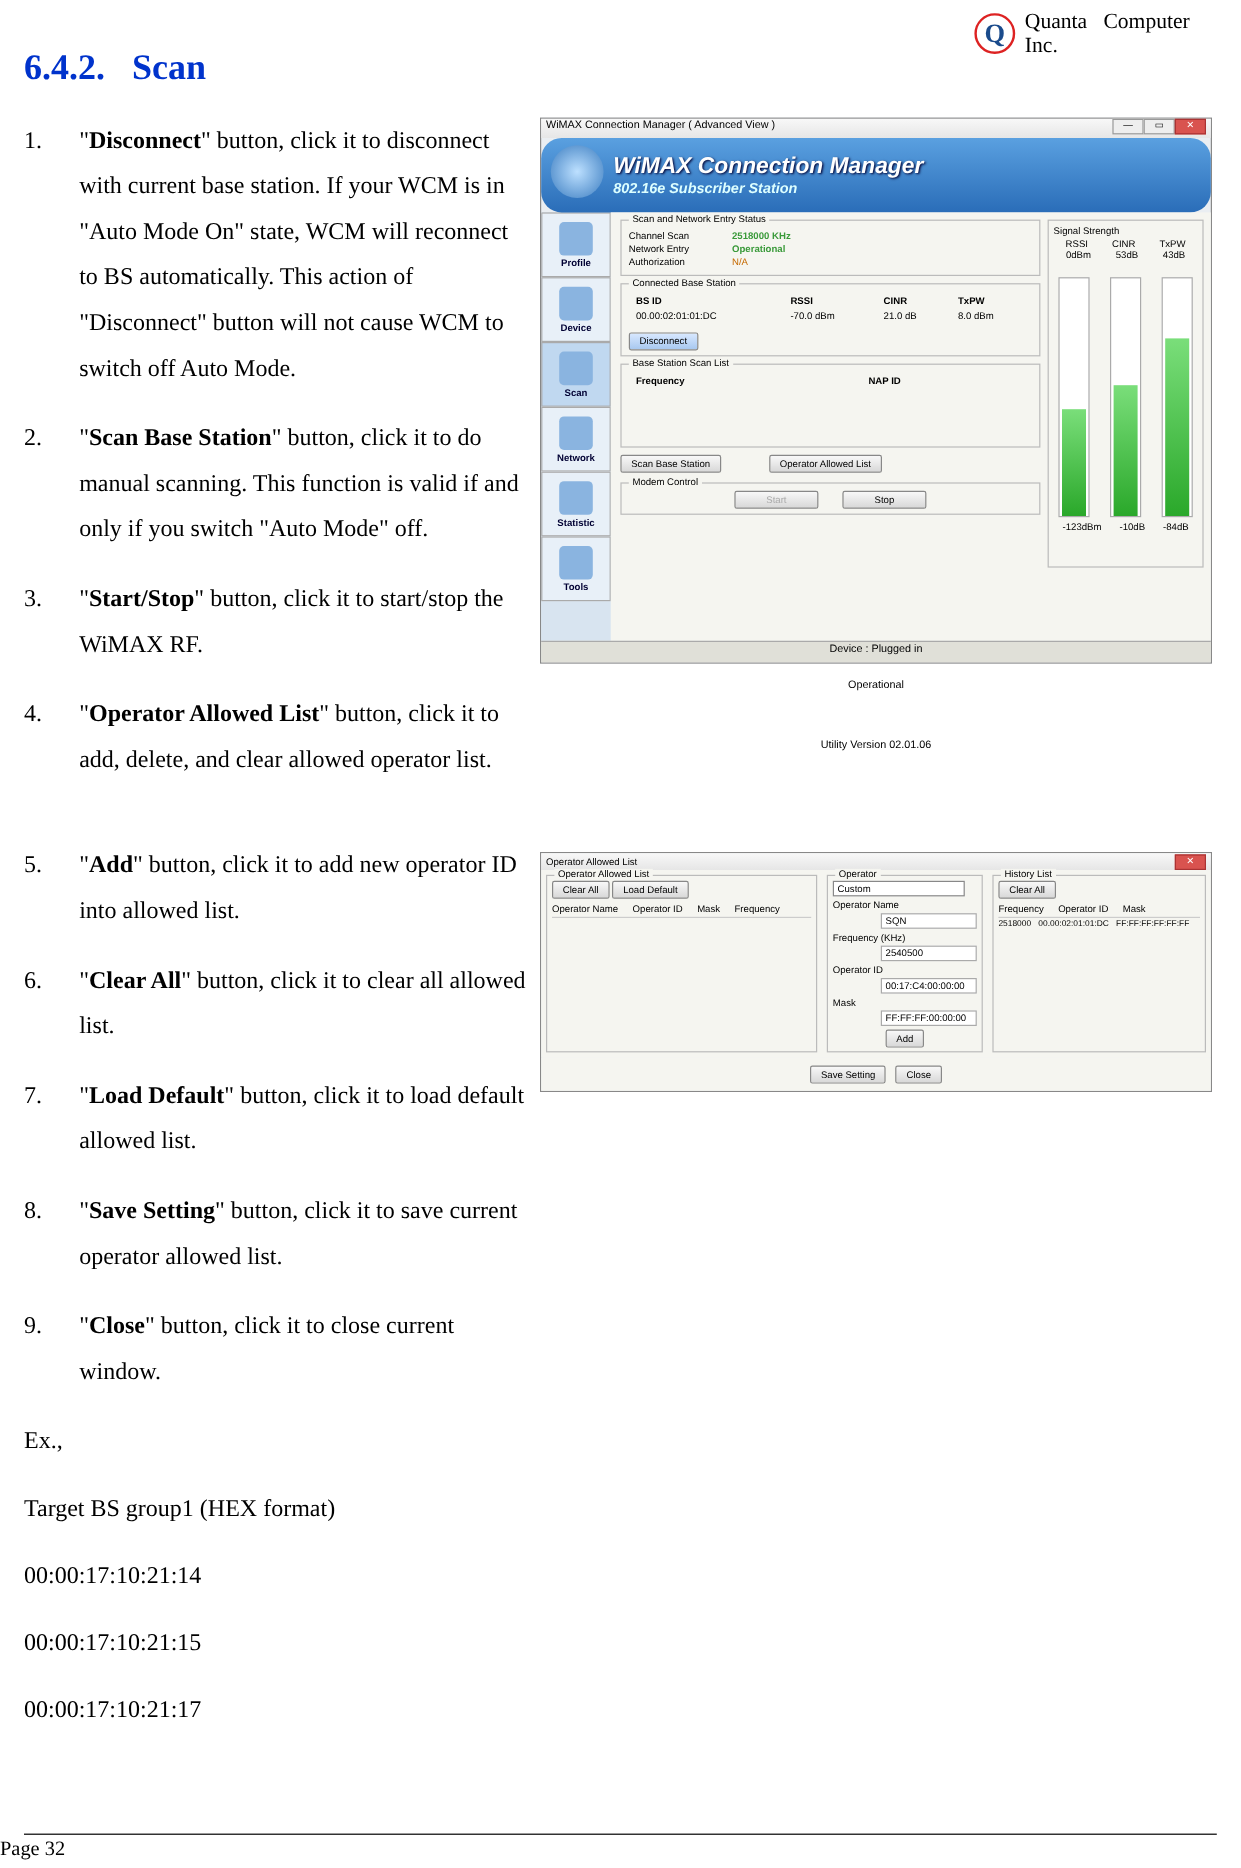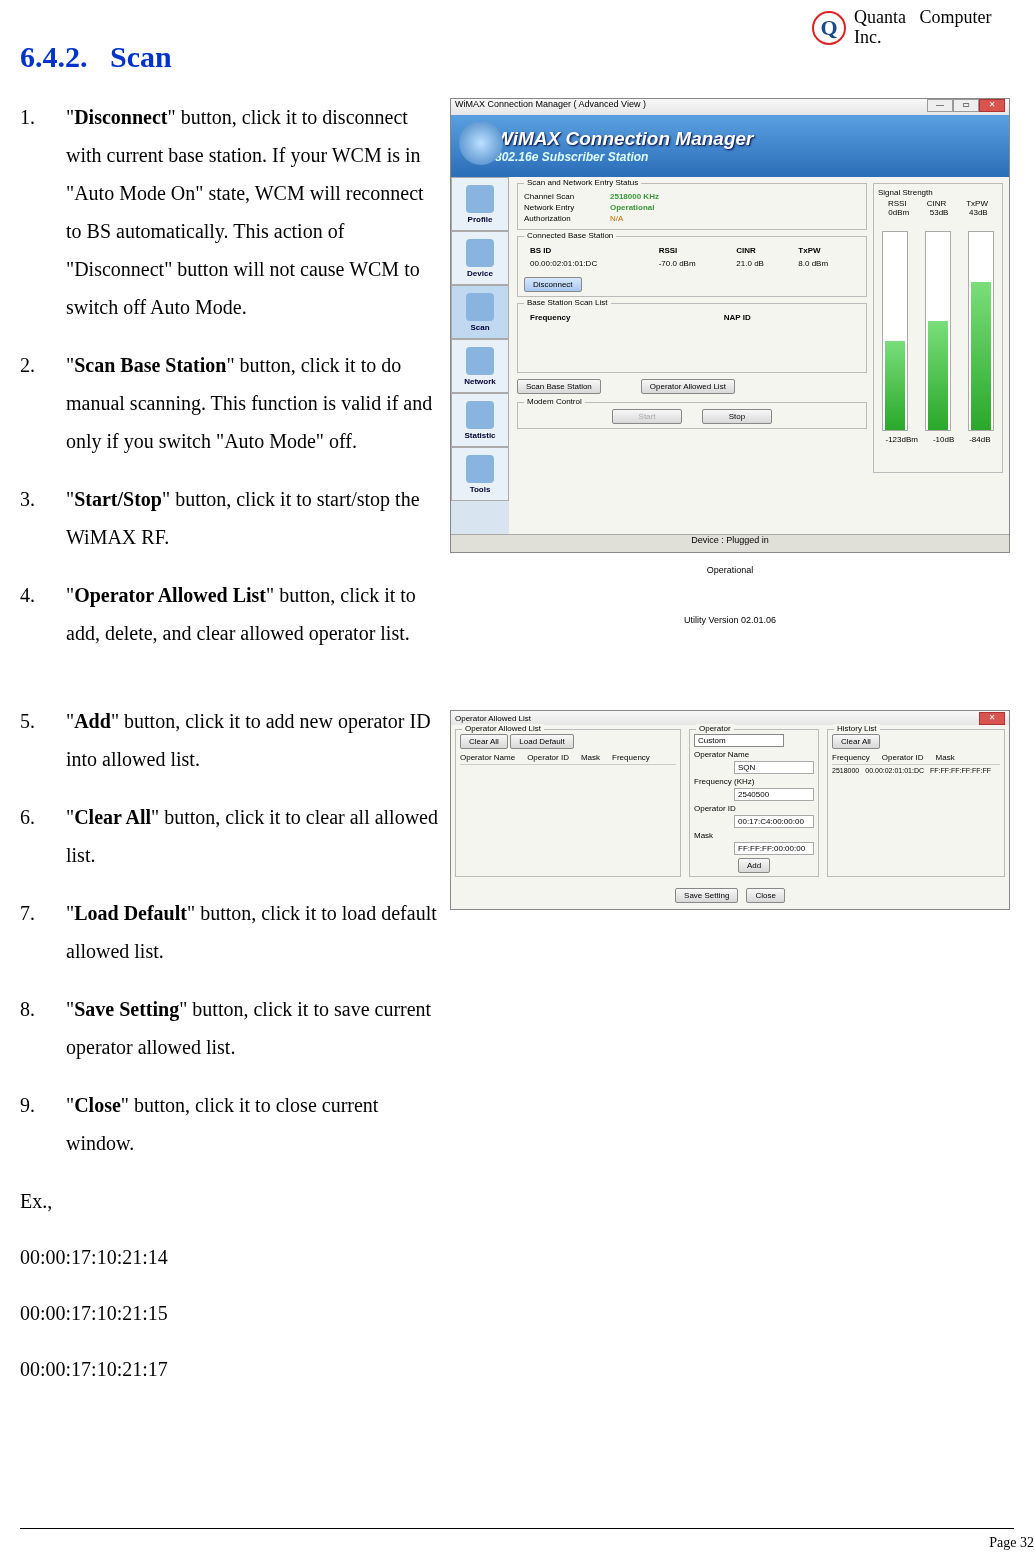--- a/index.html
+++ b/index.html
@@ -95,22 +95,23 @@
     }
     .win-btns { display:flex; gap:0;}
     .win-btn { width:26px; height:13px; border:1px solid #999; background:#eee; font-size:8px; text-align:center;}
     .win-close { background:#d9534f; color:#fff; border-color:#a33; }
     .ss1-banner {
       height: 62px;
       background: linear-gradient(#5aa0e0,#2a6db8);
       color: #fff;
       display: flex;
       align-items: center;
-      padding-left: 44px;
+      padding-left: 60px;
       position: relative;
+      border-radius: 17px;
     }
     .banner-icon { position:absolute; left:8px; top:6px; width:44px; height:44px; border-radius:50%; background:radial-gradient(#bde0ff,#3a7cc0);}
     .banner-title { font-family: Arial; font-weight:bold; font-size:19px; font-style:italic; text-shadow:1px 1px 2px #003;}
     .banner-sub { font-family: Arial; font-weight:bold; font-size:12px; font-style:italic; color:#dff;}
     .ss1-body { display:flex; height: calc(100% - 16px - 62px - 18px); }
     .sidebar { width: 58px; background:#d8e4f0; display:flex; flex-direction:column; }
     .sidebar-item { height:54px; border:1px solid #aaa; background:#e8f0f8; display:flex; flex-direction:column; align-items:center; justify-content:center; font-size:8px; font-weight:bold; color:#003; }
     .sidebar-item.active { background:#c0d8f0; }
     .sb-icon { width:28px; height:28px; background:#8ab4e0; border-radius:4px; margin-bottom:2px;}
     .main-area { flex:1; padding:6px 6px 6px 8px; background:#f5f5f0; position:relative;}
@@ -140,36 +141,35 @@
     .ss2-titlebar { height:14px; background:linear-gradient(#f8f8f8,#e6e6e6); display:flex; justify-content:space-between; align-items:center; padding:0 4px; font-size:8px;}
     .ss2-body { display:flex; height:calc(100% - 14px - 28px); background:#f5f5f0;}
     .ss2-left { flex:1.8; border:1px solid #bbb; margin:4px; padding:4px; position:relative;}
     .ss2-mid { flex:1; border:1px solid #bbb; margin:4px; padding:4px; position:relative;}
     .ss2-right { flex:1.4; border:1px solid #bbb; margin:4px; padding:4px; position:relative;}
     .ss2-footer { height:28px; display:flex; justify-content:center; align-items:center; gap:8px; background:#f5f5f0;}
     .small-hdr { font-size:8px; display:flex; gap:12px; border-bottom:1px solid #ccc; padding-bottom:2px; margin-bottom:2px;}
     .field-row { display:flex; justify-content:flex-end; margin:2px 0;}
     .field-input { border:1px solid #aaa; background:#fff; padding:1px 3px; font-size:8px; min-width:80px; text-align:left;}
     .lbl8 { font-size:8px; margin-top:3px;}
-    .sel { border:1px solid #888; background:#fff; font-size:8px; padding:1px 3px; width:90px;}
+    .sel { border:1px solid #888; background:#fff; font-size:8px; padding:1px 3px; width:110px;}
 
     .footer-line {
       position: absolute;
       bottom: 28px;
       left: 20px;
       right: 20px;
       border-top: 1.5px solid #000;
     }
     .page-num {
       position: absolute;
       bottom: 6px;
       left: 0; right: 0;
-      text-align: right;
-      font-size: 14px;
-      margin-left: 44px;
+      text-align: left;
+      font-size: 17px;
     }
   </style>
 </head>
 <body>
 
 <div class="header-right">
   <div class="logo">
       <span class="logo-inner">Q</span>
     </div>
   <div class="company">
@@ -372,20 +372,21 @@
         <li>
           <span class="num">8.</span>
           <span class="txt">"<span class="b">Save Setting</span>" button, click it to save current operator allowed list.</span>
         </li>
         <li>
           <span class="num">9.</span>
           <span class="txt">"<span class="b">Close</span>" button, click it to close current window.</span>
         </li>
       </ol>
     <p class="para">Ex.,</p>
+    <p class="para">Target BS group1 (HEX format)</p>
     <p class="para">00:00:17:10:21:14</p>
     <p class="para">00:00:17:10:21:15</p>
     <p class="para">00:00:17:10:21:17</p>
   </div>
   <div class="right-col">
 
     <div class="screenshot ss2">
       <div class="ss2-titlebar">
         <span>Operator Allowed List</span>
         <div class="win-btns">

